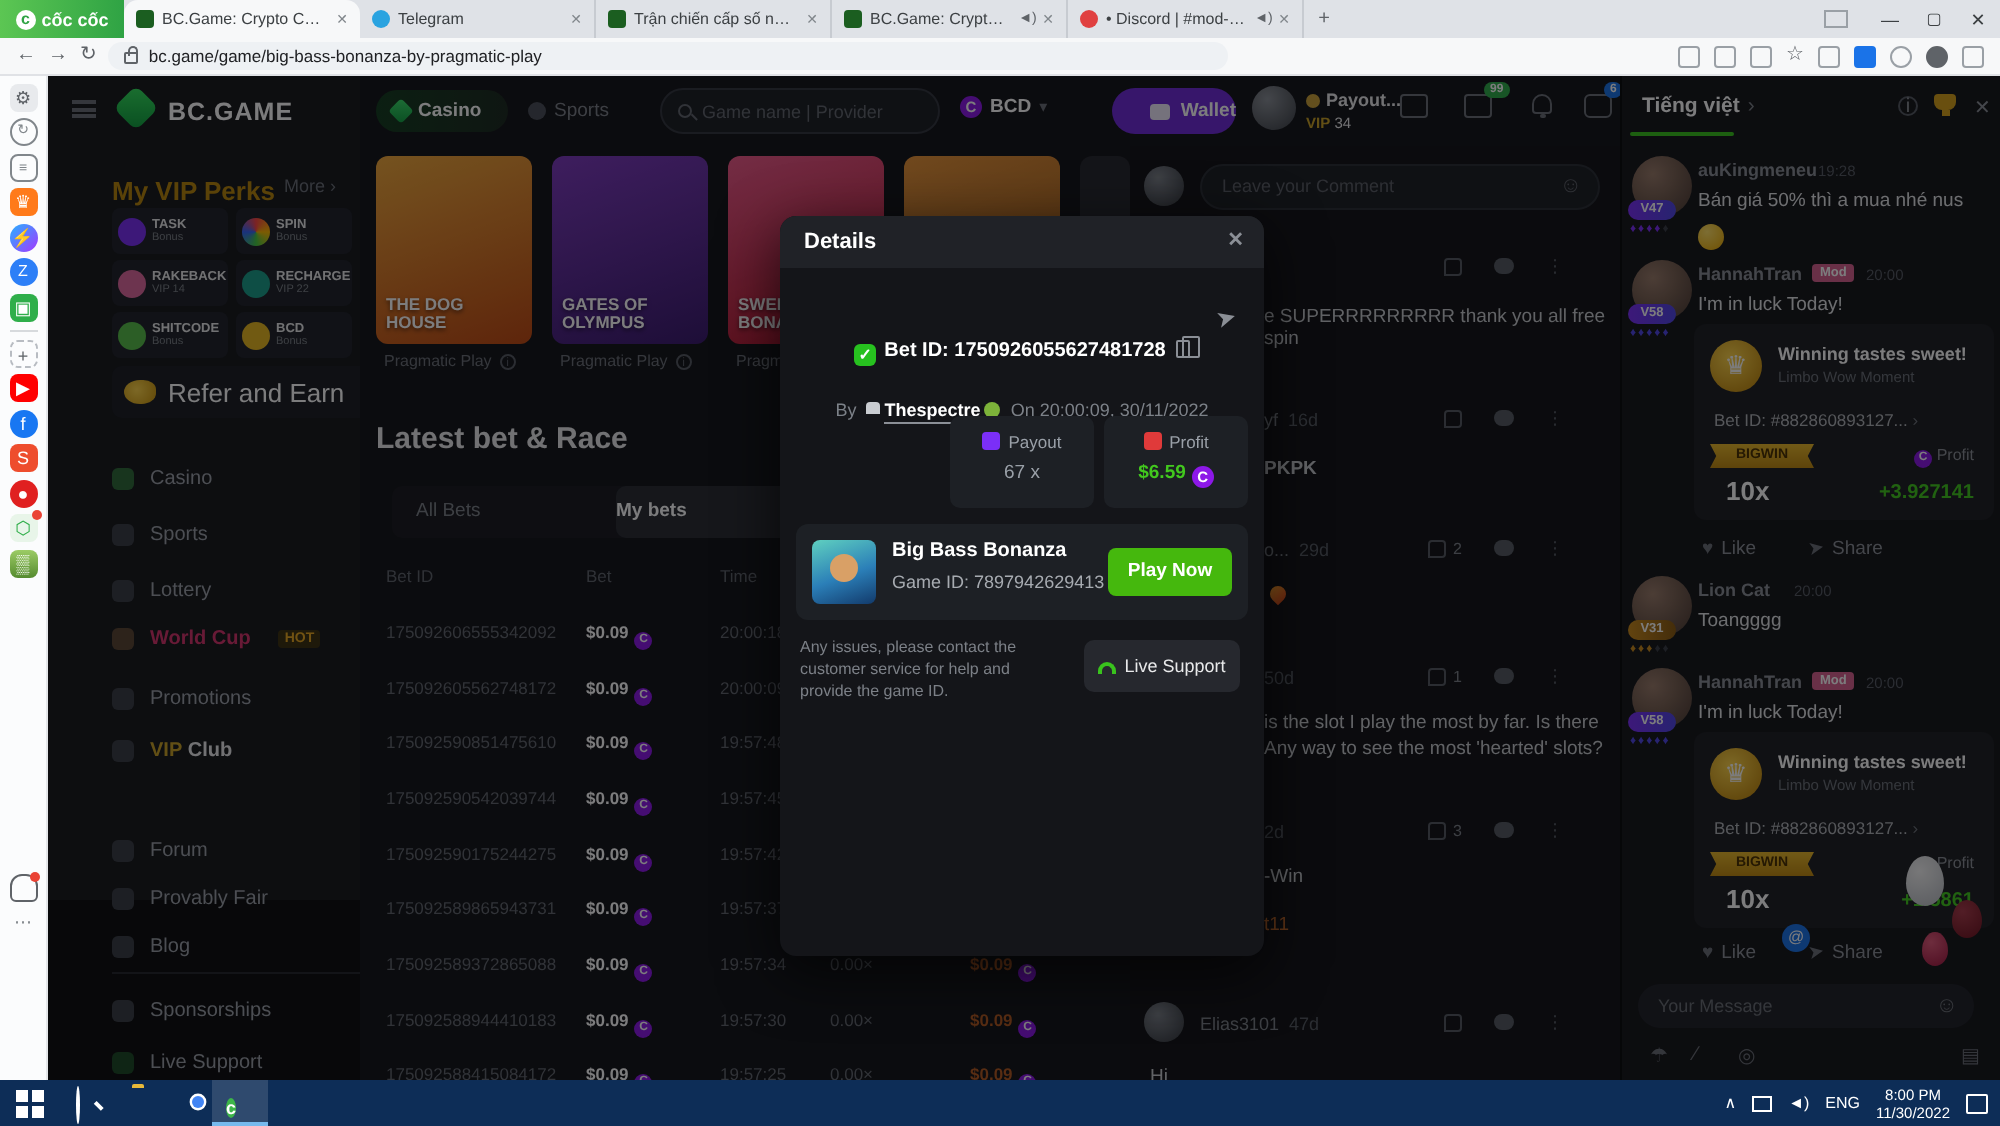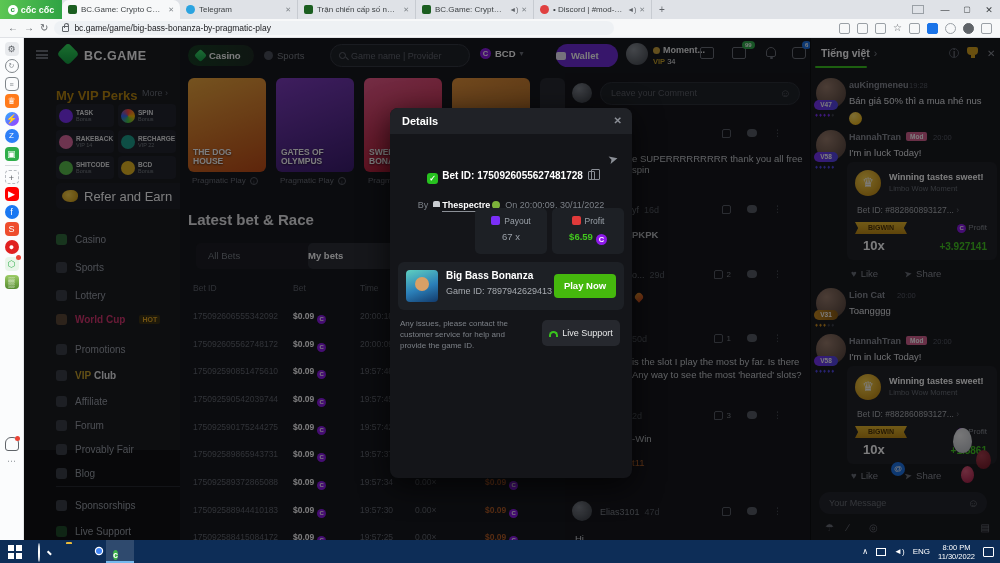--- a/index.html
+++ b/index.html
@@ -71,21 +71,21 @@
 .sportsbtn{position:absolute;left:84px;top:7px;height:21px;display:flex;align-items:center;gap:4px;color:#7c8188;font-size:9.5px}
 .sportsbtn .si{width:9px;height:9px;border-radius:50%;background:#4a4f58}
 .searchbox{position:absolute;left:150px;top:6px;width:140px;height:23px;border:1px solid #33373f;background:#1d2025;border-radius:12px;display:flex;align-items:center;gap:5px;padding:0 8px;color:#62676f;font-size:9px}
 .mag{width:7px;height:7px;border:1.4px solid #62676f;border-radius:50%;position:relative;flex:none}
 .mag::after{content:"";position:absolute;left:5px;top:5px;width:4px;height:1.4px;background:#62676f;transform:rotate(45deg)}
 .cursel{position:absolute;left:300px;top:10px;display:flex;align-items:center;gap:4px}
 .coin{display:inline-block;width:11px;height:11px;border-radius:50%;background:#8d18e8;color:#fff;font-size:7.5px;line-height:11px;text-align:center;font-weight:bold}
 .coin.sm{width:9px;height:9px;font-size:6px;line-height:9px}
 .cursel b{color:#fff;font-size:9.5px}
 .cursel i{color:#6b7078;font-style:normal;font-size:8px}
-.walletbtn{position:absolute;left:376px;top:6px;width:62px;height:23px;background:#6f2bd9;border-radius:12px;display:flex;align-items:center;justify-content:flex-start;gap:5px;color:#fff;font-weight:bold;font-size:9.5px}
+.walletbtn{position:absolute;left:376px;top:6px;width:62px;height:23px;background:#6f2bd9;border-radius:12px;display:flex;align-items:center;justify-content:flex-end;gap:5px;color:#fff;font-weight:bold;font-size:9.5px}
 .wico{width:10px;height:8px;background:#fff;border-radius:2px;opacity:.9}
 .hava{position:absolute;left:446px;top:5px;width:22px;height:22px;border-radius:50%;background:radial-gradient(circle at 35% 30%,#8a8f96,#3c4046)}
 .hname{position:absolute;left:473px;top:7px;color:#e8e9ea;font-size:9px;font-weight:bold;display:flex;align-items:center;gap:3px}
 .medal{width:7px;height:7px;border-radius:50%;background:#caa23a;display:inline-block}
 .hvip{position:absolute;left:473px;top:19px;font-size:7.5px}
 .hvip b{color:#c9a227}
 .hvip span{color:#e8e9ea}
 .hicon{position:absolute;top:9px;width:14px;height:12px;border:1.4px solid #6b7078;border-radius:2px}
 .badge{position:absolute;border-radius:6px;color:#fff;font-size:6px;font-weight:bold;padding:1px 3px;line-height:6px}
 .bell{position:absolute;top:9px;width:10px;height:10px;border:1.4px solid #6b7078;border-radius:5px 5px 2px 2px}
@@ -361,24 +361,20 @@
         <span class="hotbadge">HOT</span>
       </div>
     <div class="mitem" style="top:300px">
         <span class="mi"></span>
         <span>Promotions</span>
       </div>
     <div class="mitem" style="top:326px">
         <span class="mi"></span>
         <span><b style="color:#c9a227">VIP</b> <span style="color:#e8e9ea;font-weight:bold">Club</span></span>
       </div>
-    <div class="mitem" style="top:352px">
-        <span class="mi"></span>
-        <span>Affiliate</span>
-      </div>
     <div class="mitem" style="top:376px">
         <span class="mi"></span>
         <span>Forum</span>
       </div>
     <div class="mitem" style="top:400px">
         <span class="mi"></span>
         <span>Provably Fair</span>
       </div>
     <div class="mitem" style="top:424px">
         <span class="mi"></span>
@@ -414,21 +410,21 @@
         <b>BCD</b>
         <i class="i-chevd"></i>
       </div>
     <div class="walletbtn">
         <span class="wico"></span>
         <span>Wallet</span>
       </div>
     <div class="hava"></div>
     <div class="hname">
         <span class="medal"></span>
-        <span>Moment...</span>
+        <span>Payout...</span>
       </div>
     <div class="hvip"><b>VIP</b> <span>34</span></div>
     <div class="hicon" style="left:520px;border-radius:2px"></div>
     <div class="hicon" style="left:552px"></div>
     <div class="badge" style="left:562px;top:3px;background:#2fae4a">99</div>
     <div class="bell" style="left:586px"></div>
     <div class="hicon" style="left:612px;border-radius:3px"></div>
     <div class="badge" style="left:622px;top:3px;background:#1a73e8">6</div>
   </div>
 

